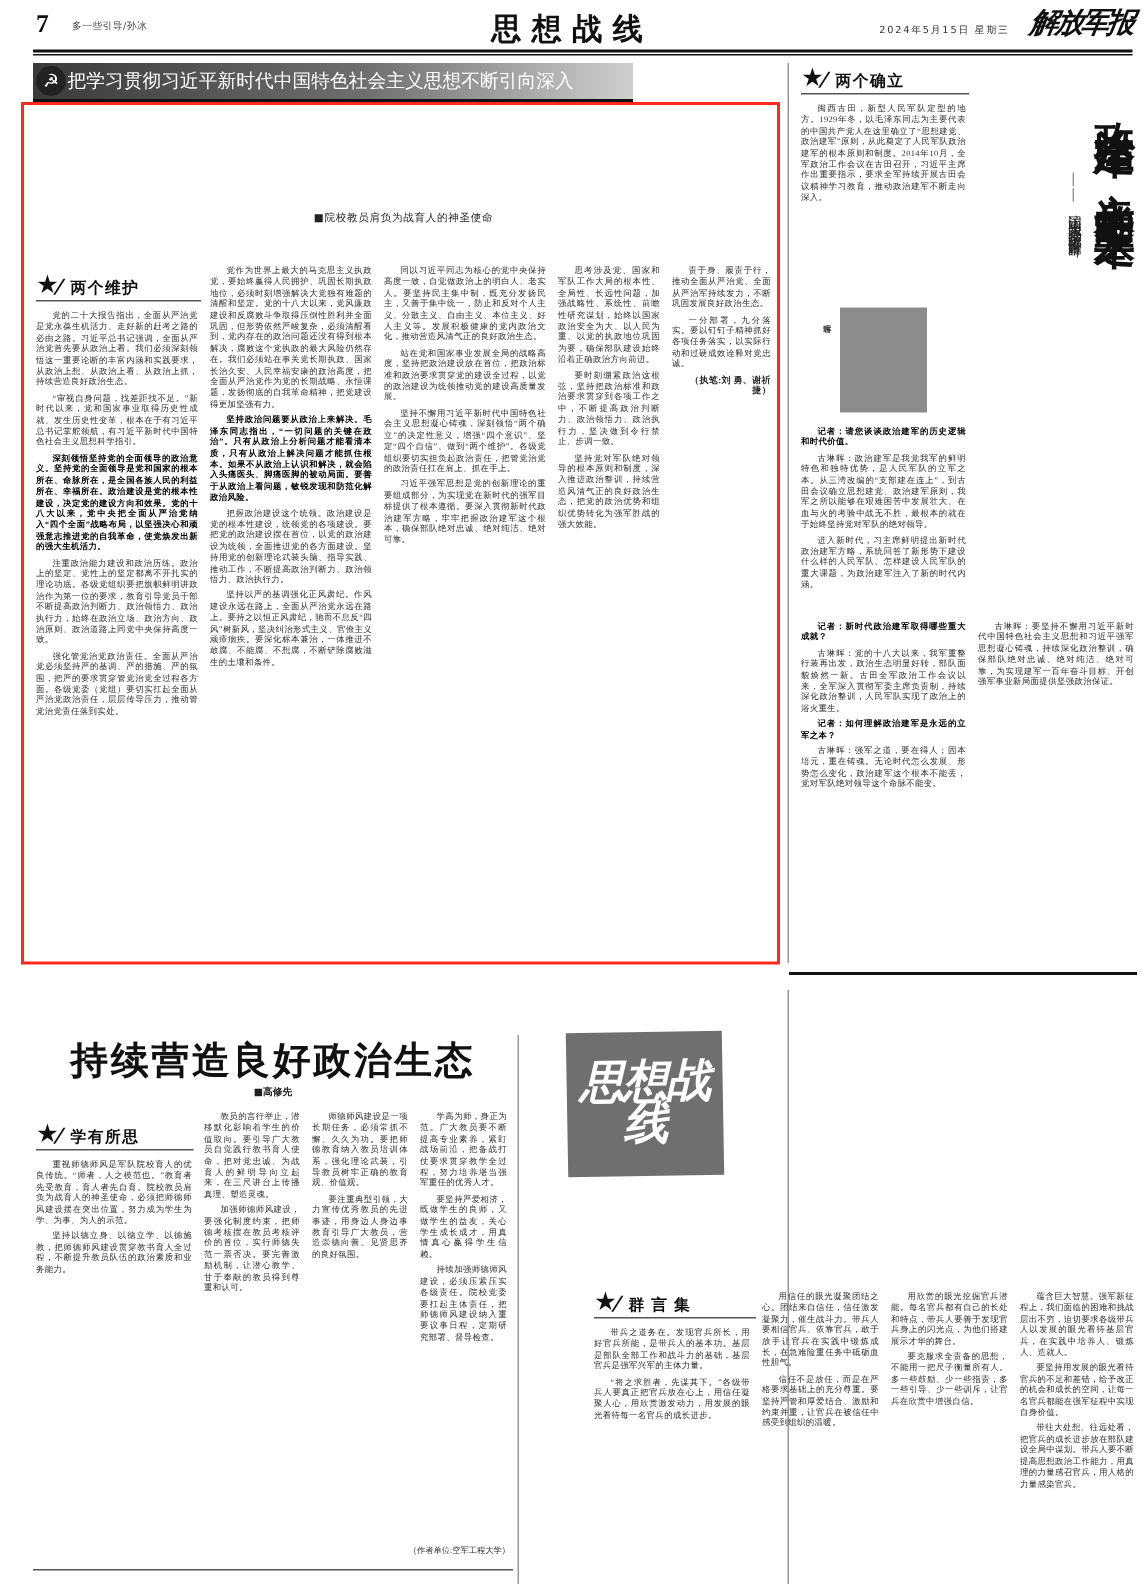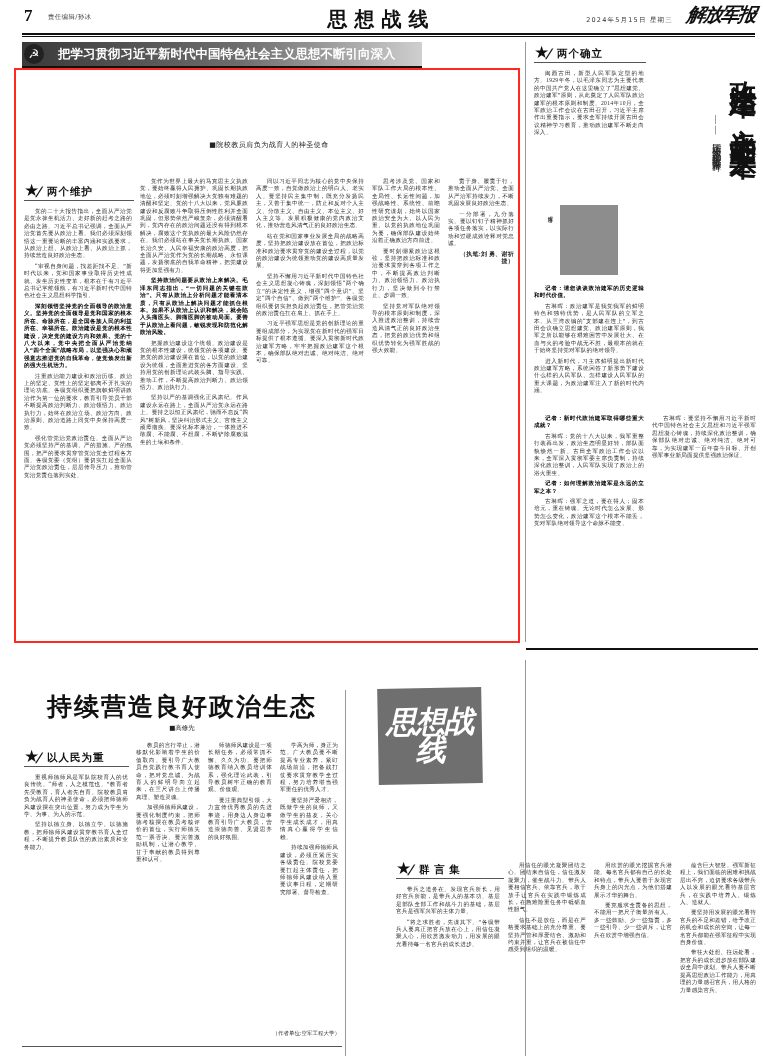--- a/index.html
+++ b/index.html
@@ -26,21 +26,21 @@
 
   
   .divider-v{position:absolute;background:#999;width:1px;}
 
   
   .banner{position:absolute;left:22px;top:42px;width:400px;height:24px;
     background:linear-gradient(90deg,#3a3a3a 0%,#6e6e6e 55%,#cfcfcf 100%);
     display:flex;align-items:center;}
   .banner .emblem{width:20px;height:20px;margin-left:2px;border-radius:50%;
     background:#222;color:#fff;font-size:12px;display:flex;align-items:center;justify-content:center;}
-  .banner .btxt{color:#fff;font-size:12.5px;font-weight:bold;margin-left:14px;letter-spacing:0px;
+  .banner .btxt{color:#fff;font-size:12.5px;font-weight:normal;margin-left:1px;letter-spacing:0px;
     font-family:"Liberation Serif",serif;white-space:nowrap;text-align:center;}
   .banner-underline{position:absolute;left:22px;top:66px;width:400px;height:2px;background:#111;}
 
   
   .kicker{display:flex;align-items:flex-end;gap:5px;}
   .kicker .star{font-size:17px;line-height:1;color:#111;}
   .kicker .slash{font-size:13px;font-weight:bold;transform:skewX(-18deg);margin-left:-7px;}
   .kicker .ktxt{font-size:10.5px;font-weight:bold;letter-spacing:1px;font-family:"Liberation Serif",serif;}
 
   
@@ -81,21 +81,21 @@
   .hrule{position:absolute;height:1px;background:#555;}
   .hrule-thick{position:absolute;height:2px;background:#111;}
 </style>
 </head>
 <body>
 
 <div class="page">
 
   <div class="masthead">
     <div class="folio">7</div>
-    <div class="editor-credit">责任编辑/孙冰</div>
+    <div class="editor-credit">多一些引导/孙冰</div>
     <div class="paper-section">思想战线</div>
     <div class="issue-date">2024年5月15日  星期三</div>
     <div class="brand">解放军报</div>
     <div class="rule-top"></div>
     <div class="rule-top2"></div>
   </div>
 
   <div class="divider-v" style="left:525px;top:42px;height:600px;"></div>
   <div class="divider-v" style="left:525px;top:660px;height:396px;"></div>
   <div class="divider-v" style="left:345px;top:690px;height:366px;"></div>
@@ -183,26 +183,26 @@
     <p>古琳晖：强军之道，要在得人；固本培元，重在铸魂。无论时代怎么发展、形势怎么变化，政治建军这个根本不能丢，党对军队绝对领导这个命脉不能变。</p>
   </div>
 
   <div class="body-col" style="left:652px;top:415px;width:104px;height:225px;">
     <p>古琳晖：要坚持不懈用习近平新时代中国特色社会主义思想和习近平强军思想凝心铸魂，持续深化政治整训，确保部队绝对忠诚、绝对纯洁、绝对可靠，为实现建军一百年奋斗目标、开创强军事业新局面提供坚强政治保证。</p>
   </div>
 
   <div class="hrule-thick" style="left:526px;top:648px;width:232px;"></div>
 
   <div class="headline-2" style="left:22px;top:690px;width:320px;">持续营造良好政治生态</div>
-  <div class="byline-2" style="left:22px;top:724px;width:320px;">■高修先</div>
+  <div class="byline-2" style="left:22px;top:724px;width:320px;font-weight:bold;">■高修先</div>
 
   <div class="kicker" style="position:absolute;left:24px;top:748px;width:105px;">
     <span class="star">★</span>
     <span class="slash">/</span>
-    <span class="ktxt">以人民为重</span>
+    <span class="ktxt">学有所思</span>
   </div>
   <div class="hrule" style="left:24px;top:766px;width:105px;"></div>
 
   <div class="body-col" style="left:24px;top:774px;width:104px;height:270px;">
     <p>重视师德师风是军队院校育人的优良传统。“师者，人之模范也。”教育者先受教育，育人者先自育。院校教员肩负为战育人的神圣使命，必须把师德师风建设摆在突出位置，努力成为学生为学、为事、为人的示范。</p>
     <p>坚持以德立身、以德立学、以德施教，把师德师风建设贯穿教书育人全过程，不断提升教员队伍的政治素质和业务能力。</p>
   </div>
   <div class="body-col" style="left:136px;top:742px;width:64px;height:302px;">
     <p>教员的言行举止，潜移默化影响着学生的价值取向。要引导广大教员自觉践行教书育人使命，把对党忠诚、为战育人的鲜明导向立起来，在三尺讲台上传播真理、塑造灵魂。</p>
     <p>加强师德师风建设，要强化制度约束，把师德考核摆在教员考核评价的首位，实行师德失范一票否决。要完善激励机制，让潜心教学、甘于奉献的教员得到尊重和认可。</p>

